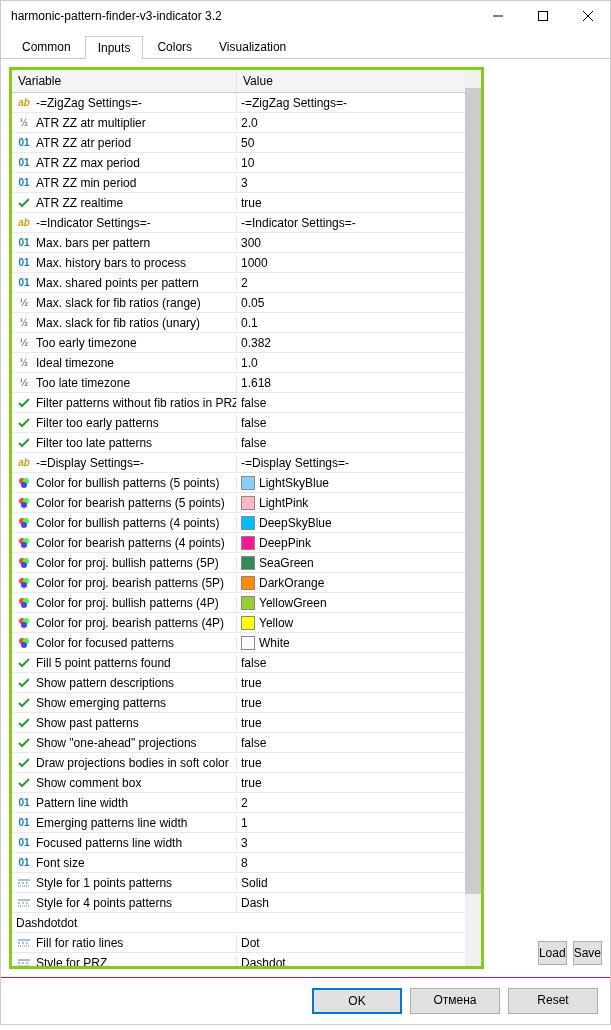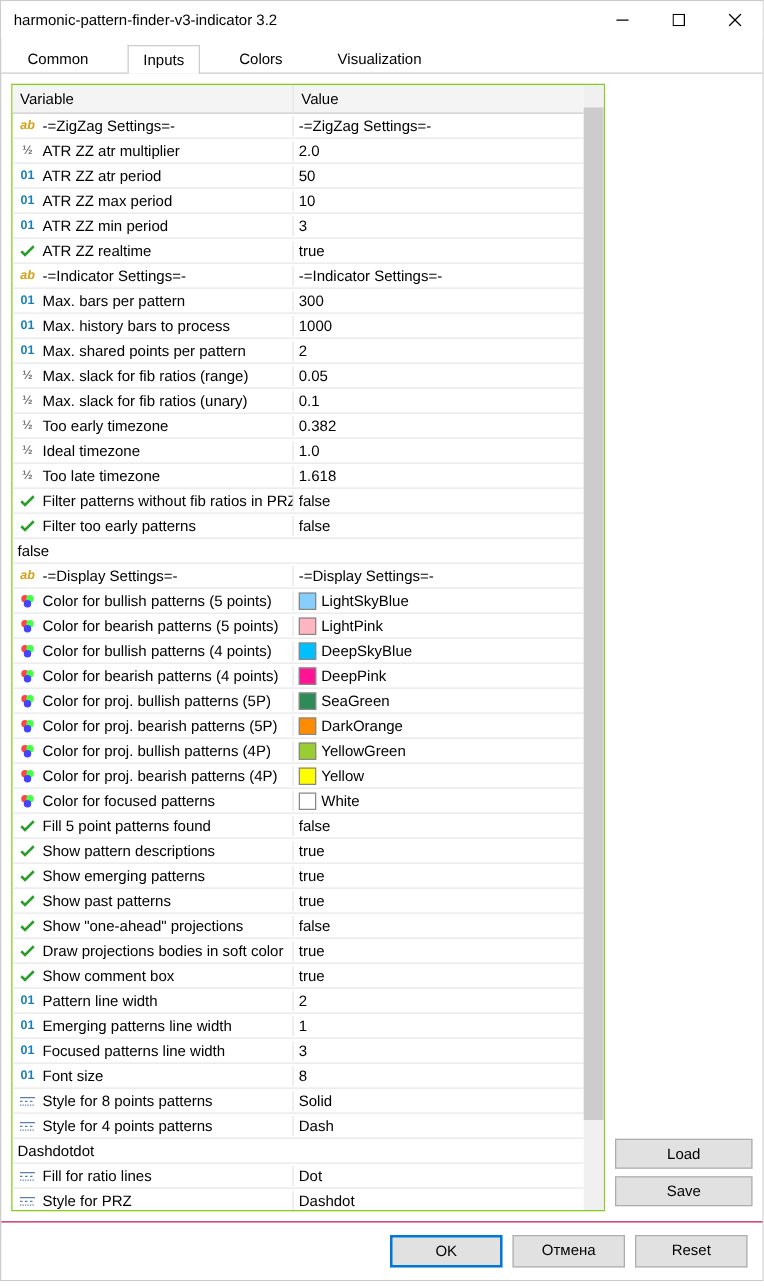--- a/index.html
+++ b/index.html
@@ -2,43 +2,43 @@
 <html><head>
 <meta charset="utf-8">
 <style>
 * { box-sizing: border-box; margin: 0; padding: 0; }
 body { font-family: "Segoe UI", Tahoma, sans-serif; font-size: 12px; background: #fff; color: #000; width: 611px; }
 .window { border: 1px solid #ccc; }
 .titlebar { display: flex; align-items: center; justify-content: space-between; height: 30px; padding: 0 0 0 10px; background: #fff; }
 .title { font-size: 12px; }
 .winbtns { display: flex; }
 .winbtn { width: 45px; height: 30px; display: flex; align-items: center; justify-content: center; font-size: 12px; }
-.tabs { display: flex; border-bottom: 1px solid #ccc; padding: 4px 8px 0 8px; gap: 18px; align-items: center; }
+.tabs { display: flex; border-bottom: 1px solid #ccc; padding: 4px 8px 0 8px; gap: 1px; align-items: center; }
 .tab { padding: 4px 12px; border: 1px solid transparent; border-bottom: none; cursor: pointer; }
 .tab.active { border-color: #ccc; background: #fff; position: relative; top: 1px; }
 .content { padding: 8px; display: flex; gap: 8px; }
-.grid-wrap { flex: 1; border: 1px solid #84cc16; height: 902px; overflow: hidden; position: relative; display: flex; }
+.grid-wrap { flex: 1; border: 3px solid #84cc16; height: 902px; overflow: hidden; position: relative; display: flex; }
 .grid-body { flex: 1; overflow-y: hidden; }
 .scrollbar { width: 16px; background: #f0f0f0; display: flex; flex-direction: column; }
 .scroll-thumb { background: #ccc; height: 90%; margin-top: 18px; }
 .header-row { display: flex; background: #f4f4f4; border-bottom: 1px solid #ccc; font-weight: normal; }
 .header-row .cell { padding: 4px 6px; }
 .col-var { width: 225px; border-right: 1px solid #e5e5e5; }
 .col-val { flex: 1; }
 .row { display: flex; border-bottom: 1px solid #e8e8e8; height: 20px; align-items: center; }
 .row .cell { padding: 1px 4px; display: flex; align-items: center; gap: 4px; overflow: hidden; white-space: nowrap; }
 .type-icon { width: 16px; height: 14px; display: inline-flex; align-items: center; justify-content: center; font-size: 10px; font-weight: bold; flex-shrink: 0; }
 .ic-ab { color: #d4a017; font-style: italic; }
 .ic-half { color: #777; }
 .ic-01 { color: #1a7fb8; }
 .ic-bool { color: #2a9d2a; }
 .ic-color { color: #3aa0d0; }
 .ic-style { color: #5b7cb8; }
 .swatch { width: 14px; height: 14px; border: 1px solid #888; flex-shrink: 0; }
-.sidebtns { width: 110px; display: flex; flex-direction: column; justify-content: flex-end; gap: 6px; padding-bottom: 4px;}
+.sidebtns { width: 110px; display: flex; flex-direction: row; justify-content: flex-end; gap: 6px; padding-bottom: 4px; align-items: flex-end;}
 .btn { border: 1px solid #adadad; background: #e1e1e1; padding: 4px 0; text-align: center; cursor: pointer; font-size: 12px; }
 .footer { display: flex; justify-content: flex-end; gap: 8px; padding: 10px 12px; border-top: 1px solid #be185d;}
 .footer .btn { width: 90px; }
 .footer .btn.primary { border: 2px solid #0078d7; }
 svg { display: block; }
 </style>
 </head>
 <body>
 
 <div class="window">
@@ -238,20 +238,28 @@
                     <path d="M1 6 L4 9 L11 2" fill="none" stroke="#2a9d2a" stroke-width="2"></path>
                   </svg>
                 </span>
                 <span>Filter too early patterns</span>
               </div>
               <div class="cell col-val">
                 <span>false</span>
               </div>
             </div>
             <div class="row">
+              <div class="cell col-var">
+                <span class="type-icon ic-bool">
+                  <svg width="12" height="12">
+                    <path d="M1 6 L4 9 L11 2" fill="none" stroke="#2a9d2a" stroke-width="2"></path>
+                  </svg>
+                </span>
+                <span>Filter too late patterns</span>
+              </div>
               <div class="cell col-val">
                 <span>false</span>
               </div>
             </div>
             <div class="row">
               <div class="cell col-var">
                 <span class="type-icon ic-ab">ab</span>
                 <span>-=Display Settings=-</span>
               </div>
               <div class="cell col-val">
@@ -531,21 +539,21 @@
             </div>
             <div class="row">
               <div class="cell col-var">
                 <span class="type-icon ic-style">
                   <svg width="12" height="12">
                     <line x1="0" y1="3" x2="12" y2="3" stroke="#5b7cb8"></line>
                     <line x1="0" y1="6" x2="12" y2="6" stroke="#5b7cb8" stroke-dasharray="2"></line>
                     <line x1="0" y1="9" x2="12" y2="9" stroke="#5b7cb8" stroke-dasharray="1"></line>
                   </svg>
                 </span>
-                <span>Style for 8 points patterns</span>
+                <span>Style for 1 points patterns</span>
               </div>
               <div class="cell col-val">
                 <span>Solid</span>
               </div>
             </div>
             <div class="row">
               <div class="cell col-var">
                 <span class="type-icon ic-style">
                   <svg width="12" height="12">
                     <line x1="0" y1="3" x2="12" y2="3" stroke="#5b7cb8"></line>

